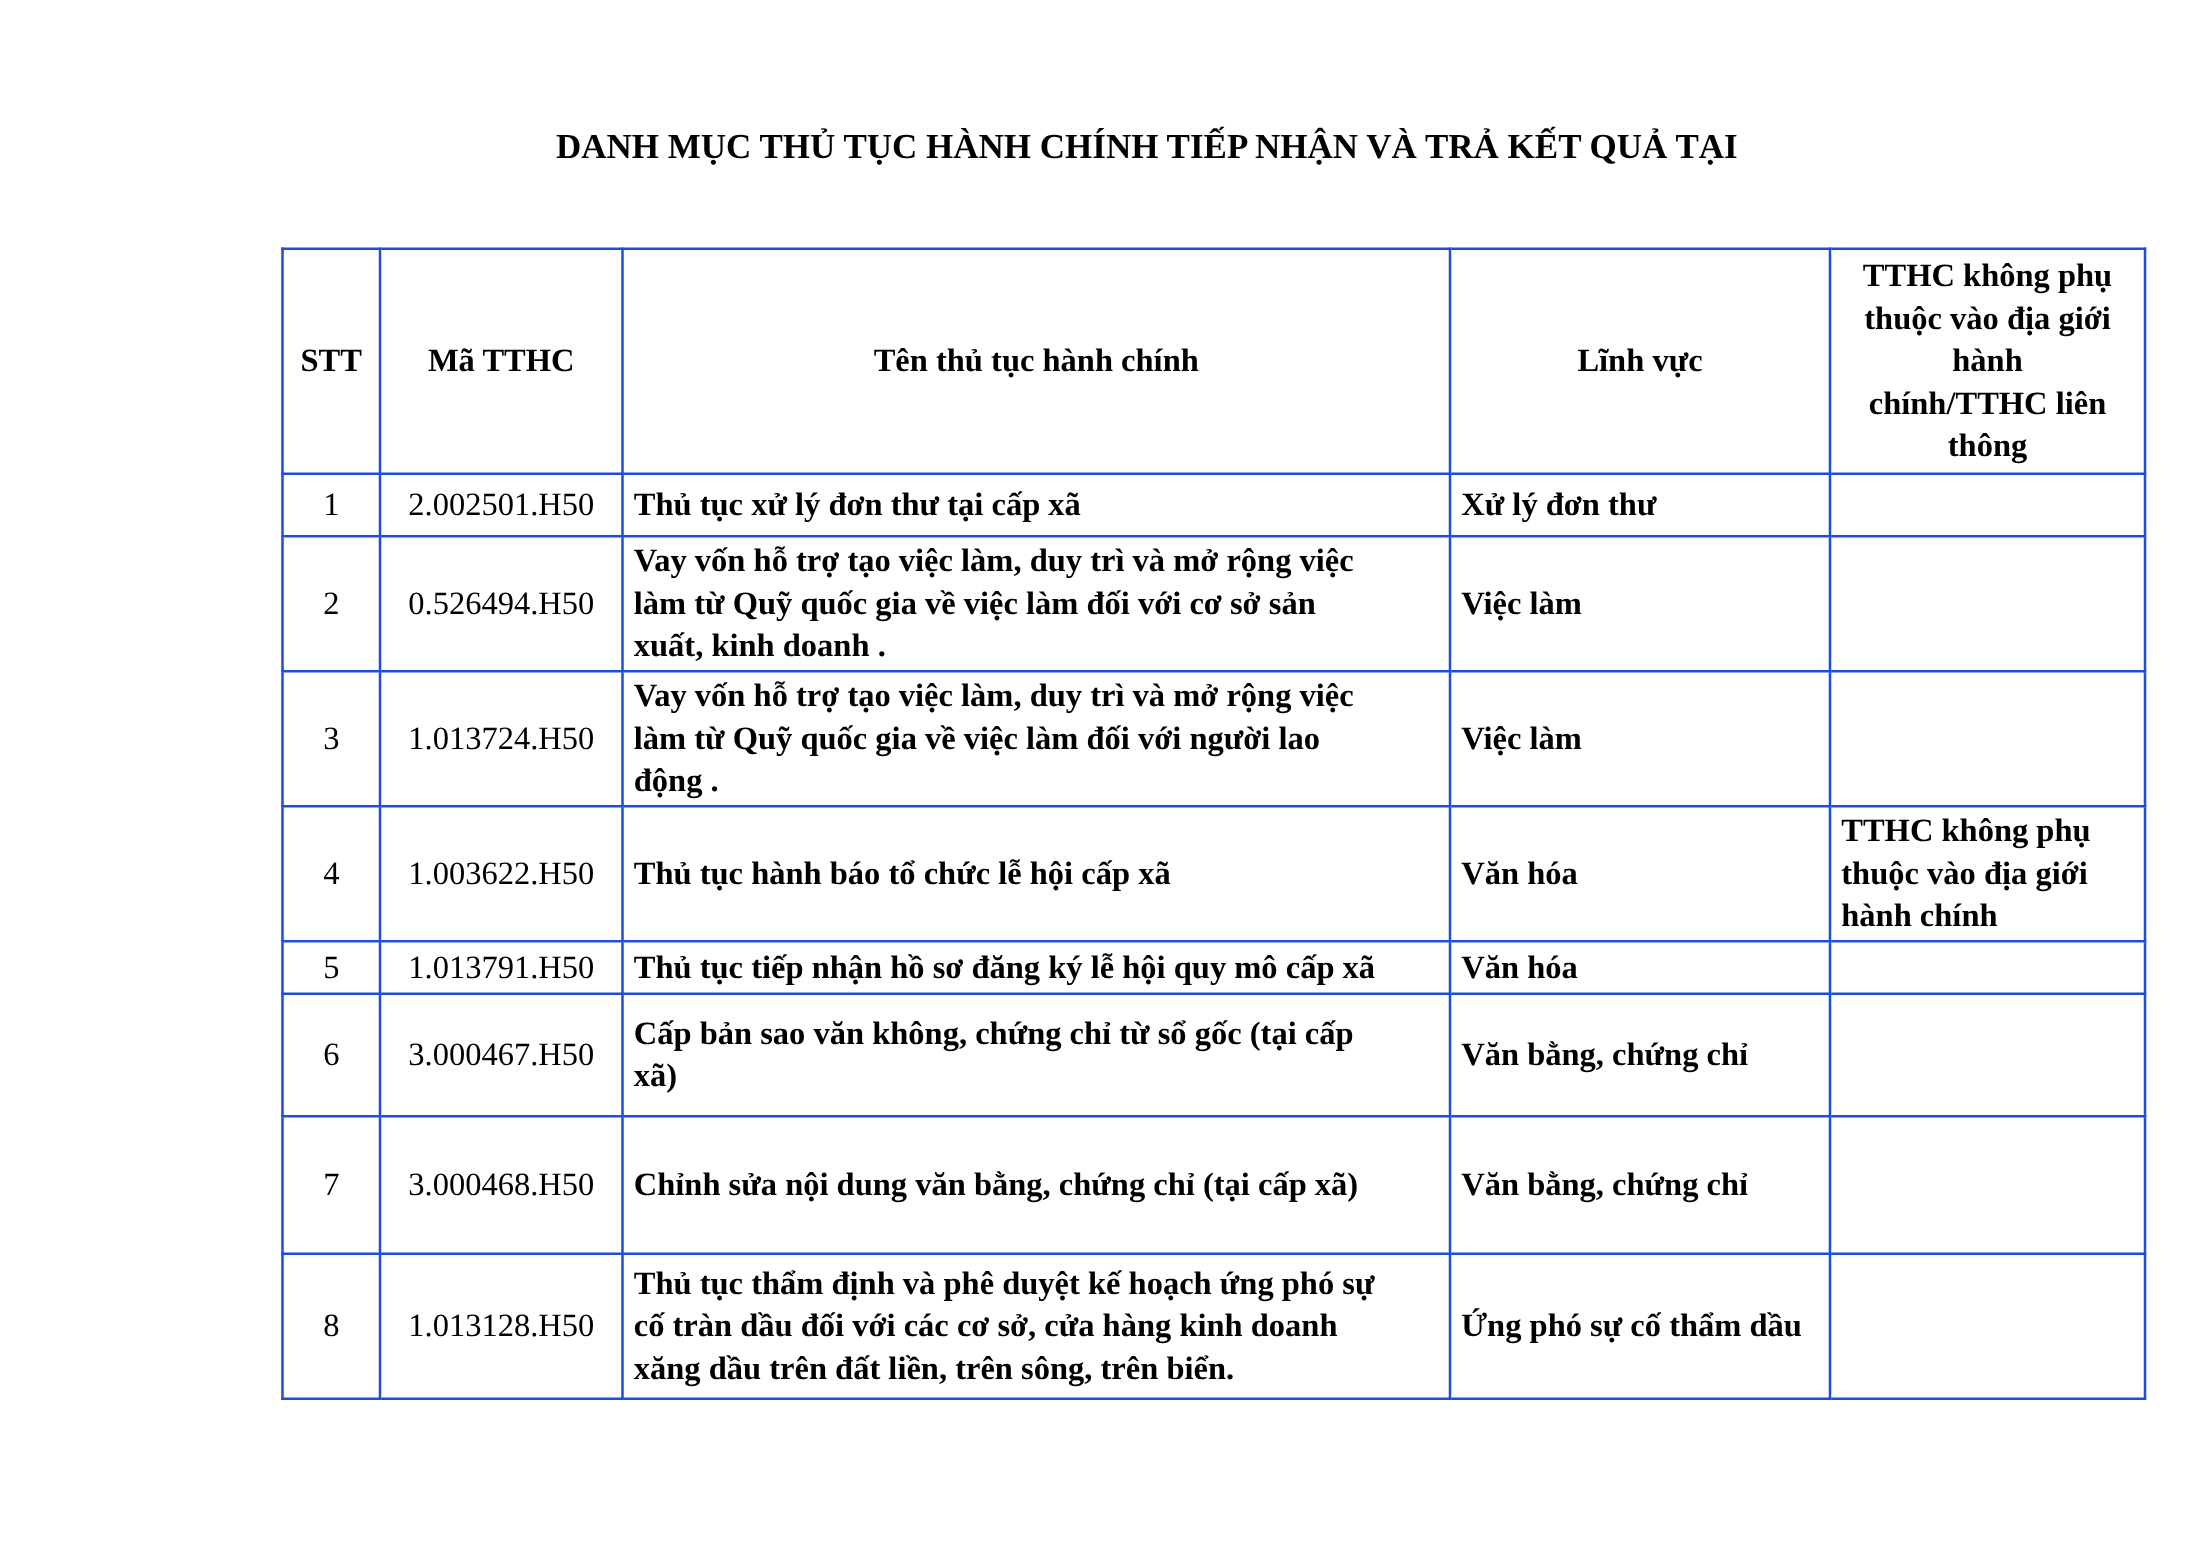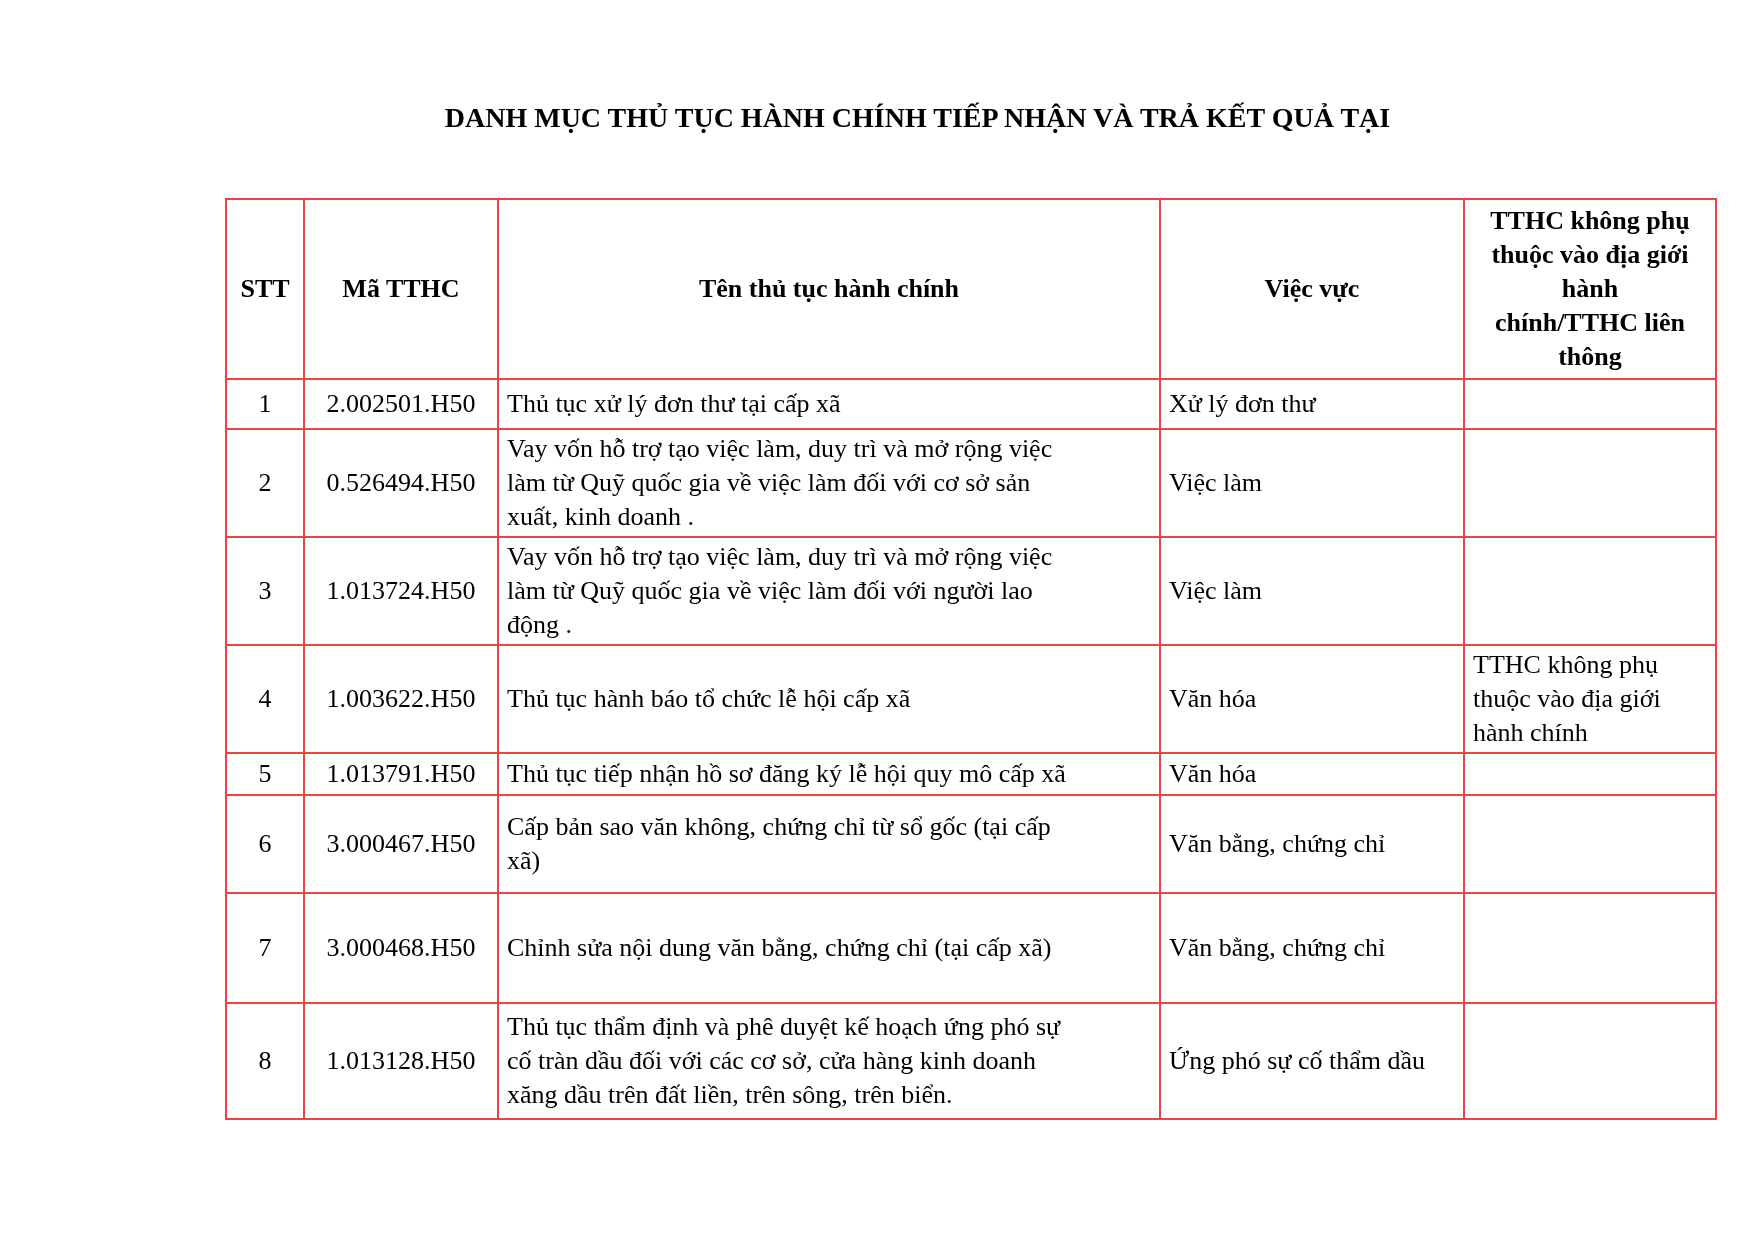--- a/index.html
+++ b/index.html
@@ -29,34 +29,34 @@
   }
   table.tthc {
     position: absolute;
     top: 198px;
     left: 225px;
     width: 1490px;
     border-collapse: collapse;
     table-layout: fixed;
   }
   table.tthc th, table.tthc td {
-    border: 2px solid #ef4444;
+    border: 2px solid #1d4ed8;
     font-size: 26px;
     line-height: 34px;
     vertical-align: middle;
     padding: 2px 8px;
     overflow: hidden;
   }
   table.tthc th {
     font-weight: bold;
     text-align: center;
     padding: 4px 6px;
   }
   td.c-stt, td.c-ma { text-align: center; padding: 2px 2px; }
-  td.c-ten, td.c-lv, td.c-note { text-align: left; }
+  td.c-ten, td.c-lv, td.c-note { text-align: left; font-weight: bold; }
   .prewrap { white-space: pre-line; }
   col.w-stt  { width: 78px; }
   col.w-ma   { width: 194px; }
   col.w-ten  { width: 662px; }
   col.w-lv   { width: 304px; }
   col.w-note { width: 252px; }
 </style>
 </head>
 <body>
 
@@ -72,21 +72,21 @@
         <col class="w-ma">
         <col class="w-ten">
         <col class="w-lv">
         <col class="w-note">
     </colgroup>
     <thead>
       <tr style="height:175px;">
         <th>STT</th>
         <th>Mã TTHC</th>
         <th>Tên thủ tục hành chính</th>
-        <th>Việc vực</th>
+        <th>Lĩnh vực</th>
         <th class="prewrap">TTHC không phụ
 thuộc vào địa giới
 hành
 chính/TTHC liên
 thông</th>
       </tr>
     </thead>
     <tbody>
       <tr style="height:50px;">
         <td class="c-stt">1</td>

